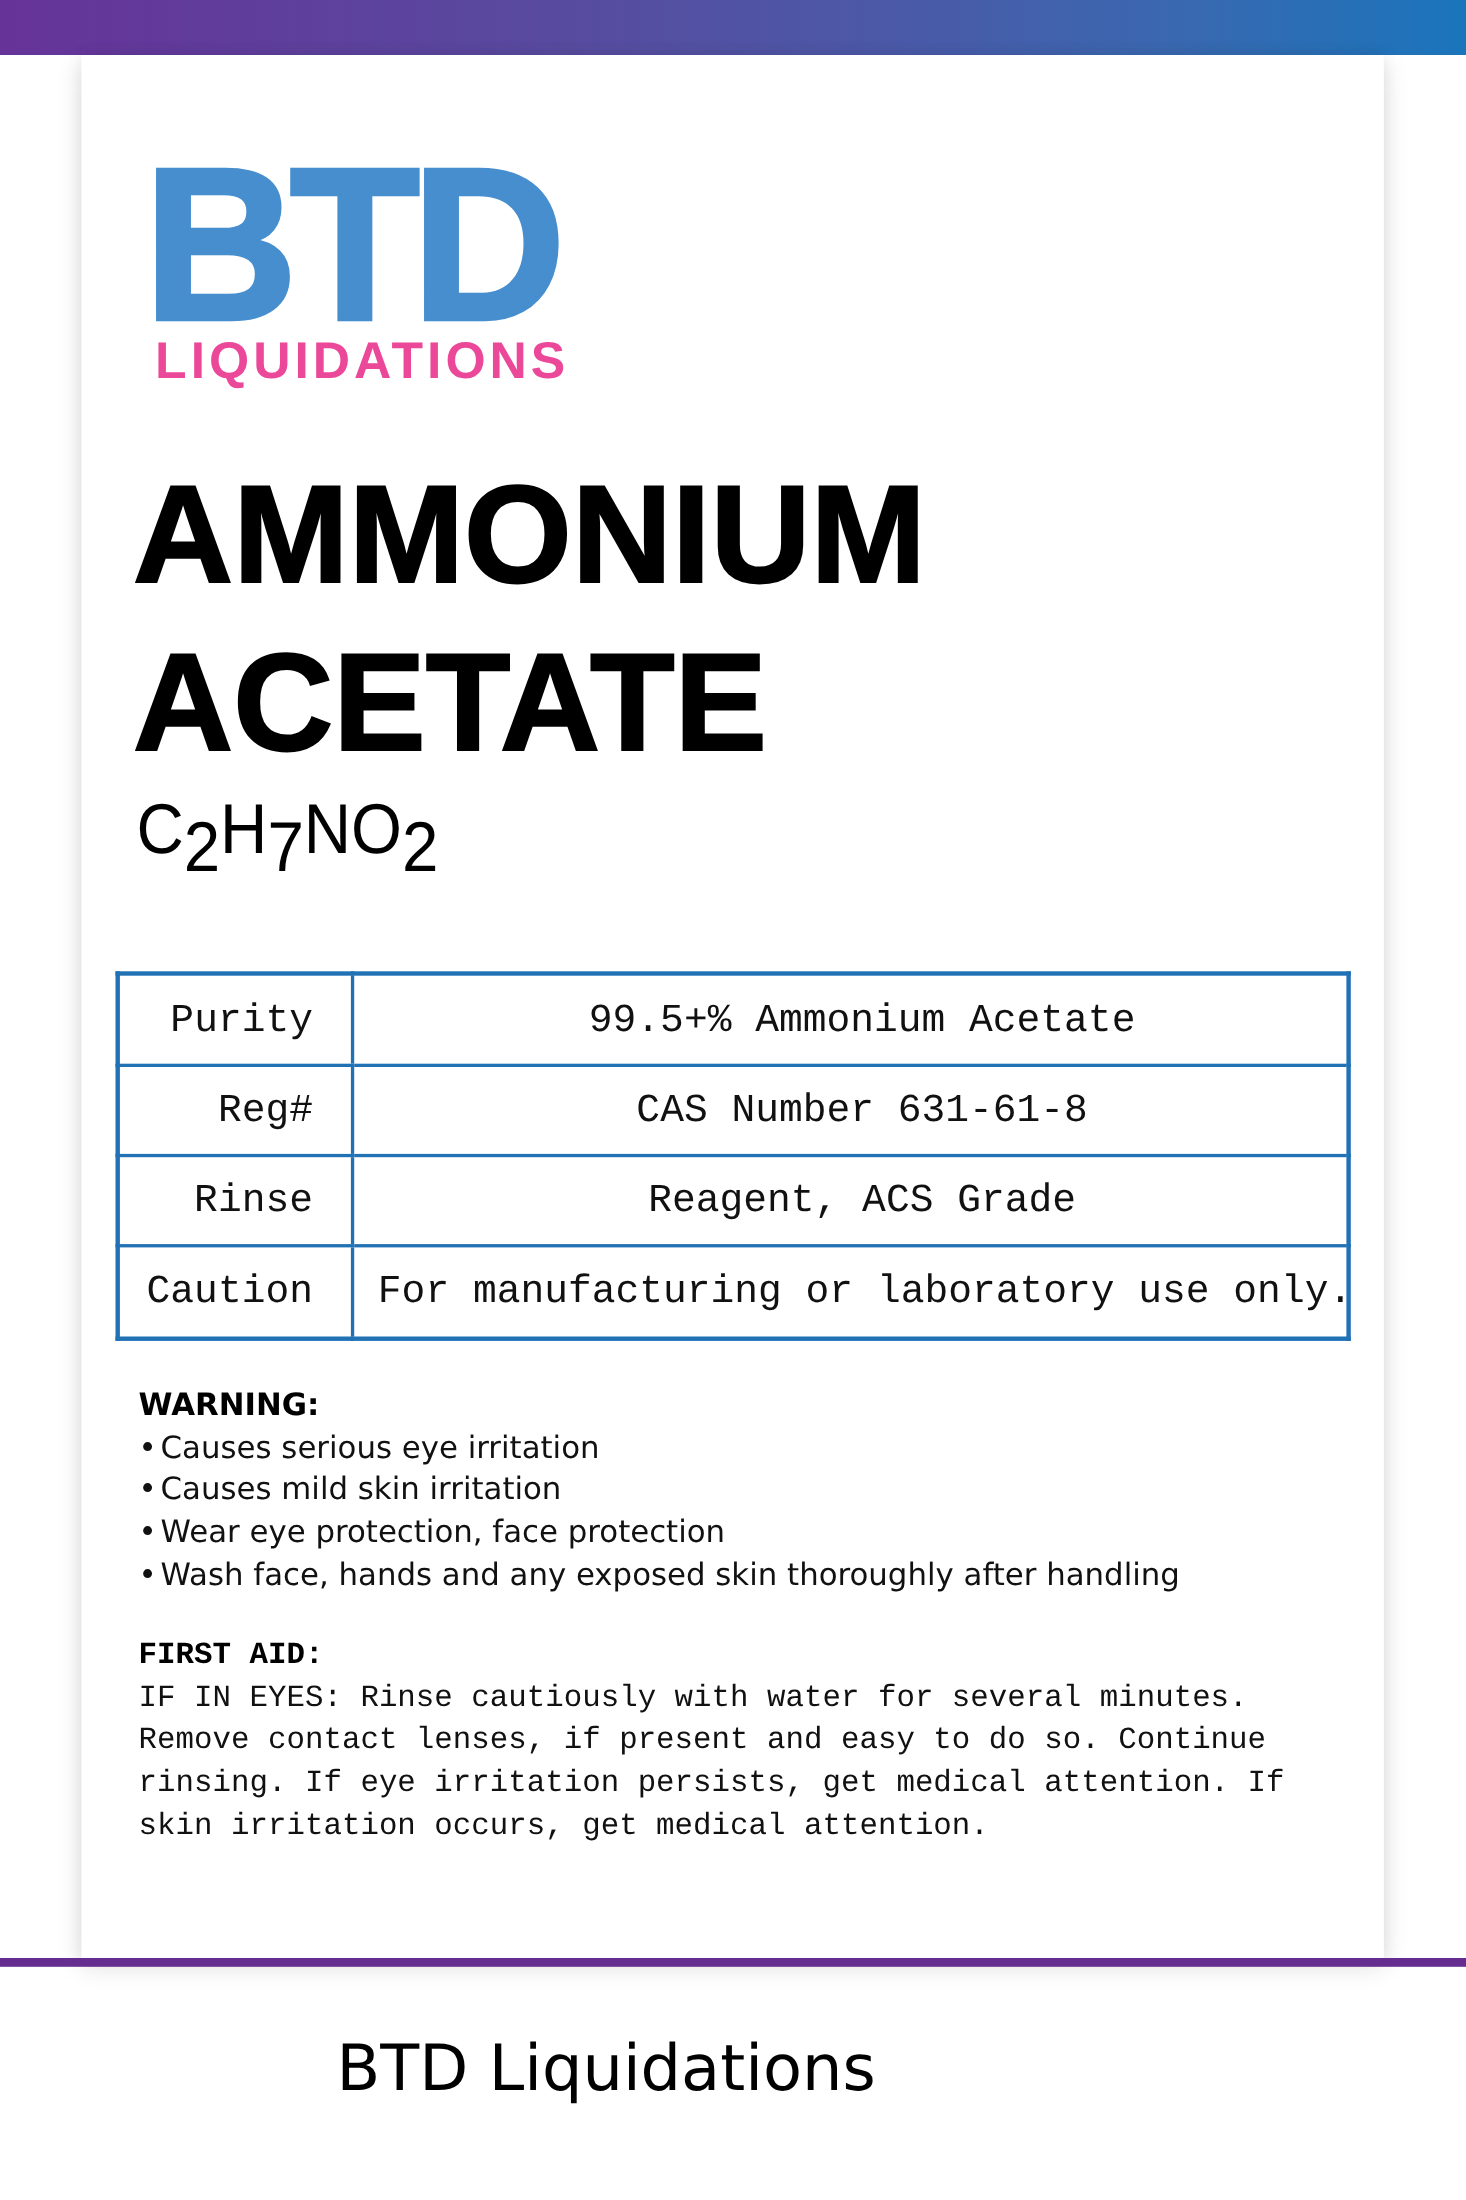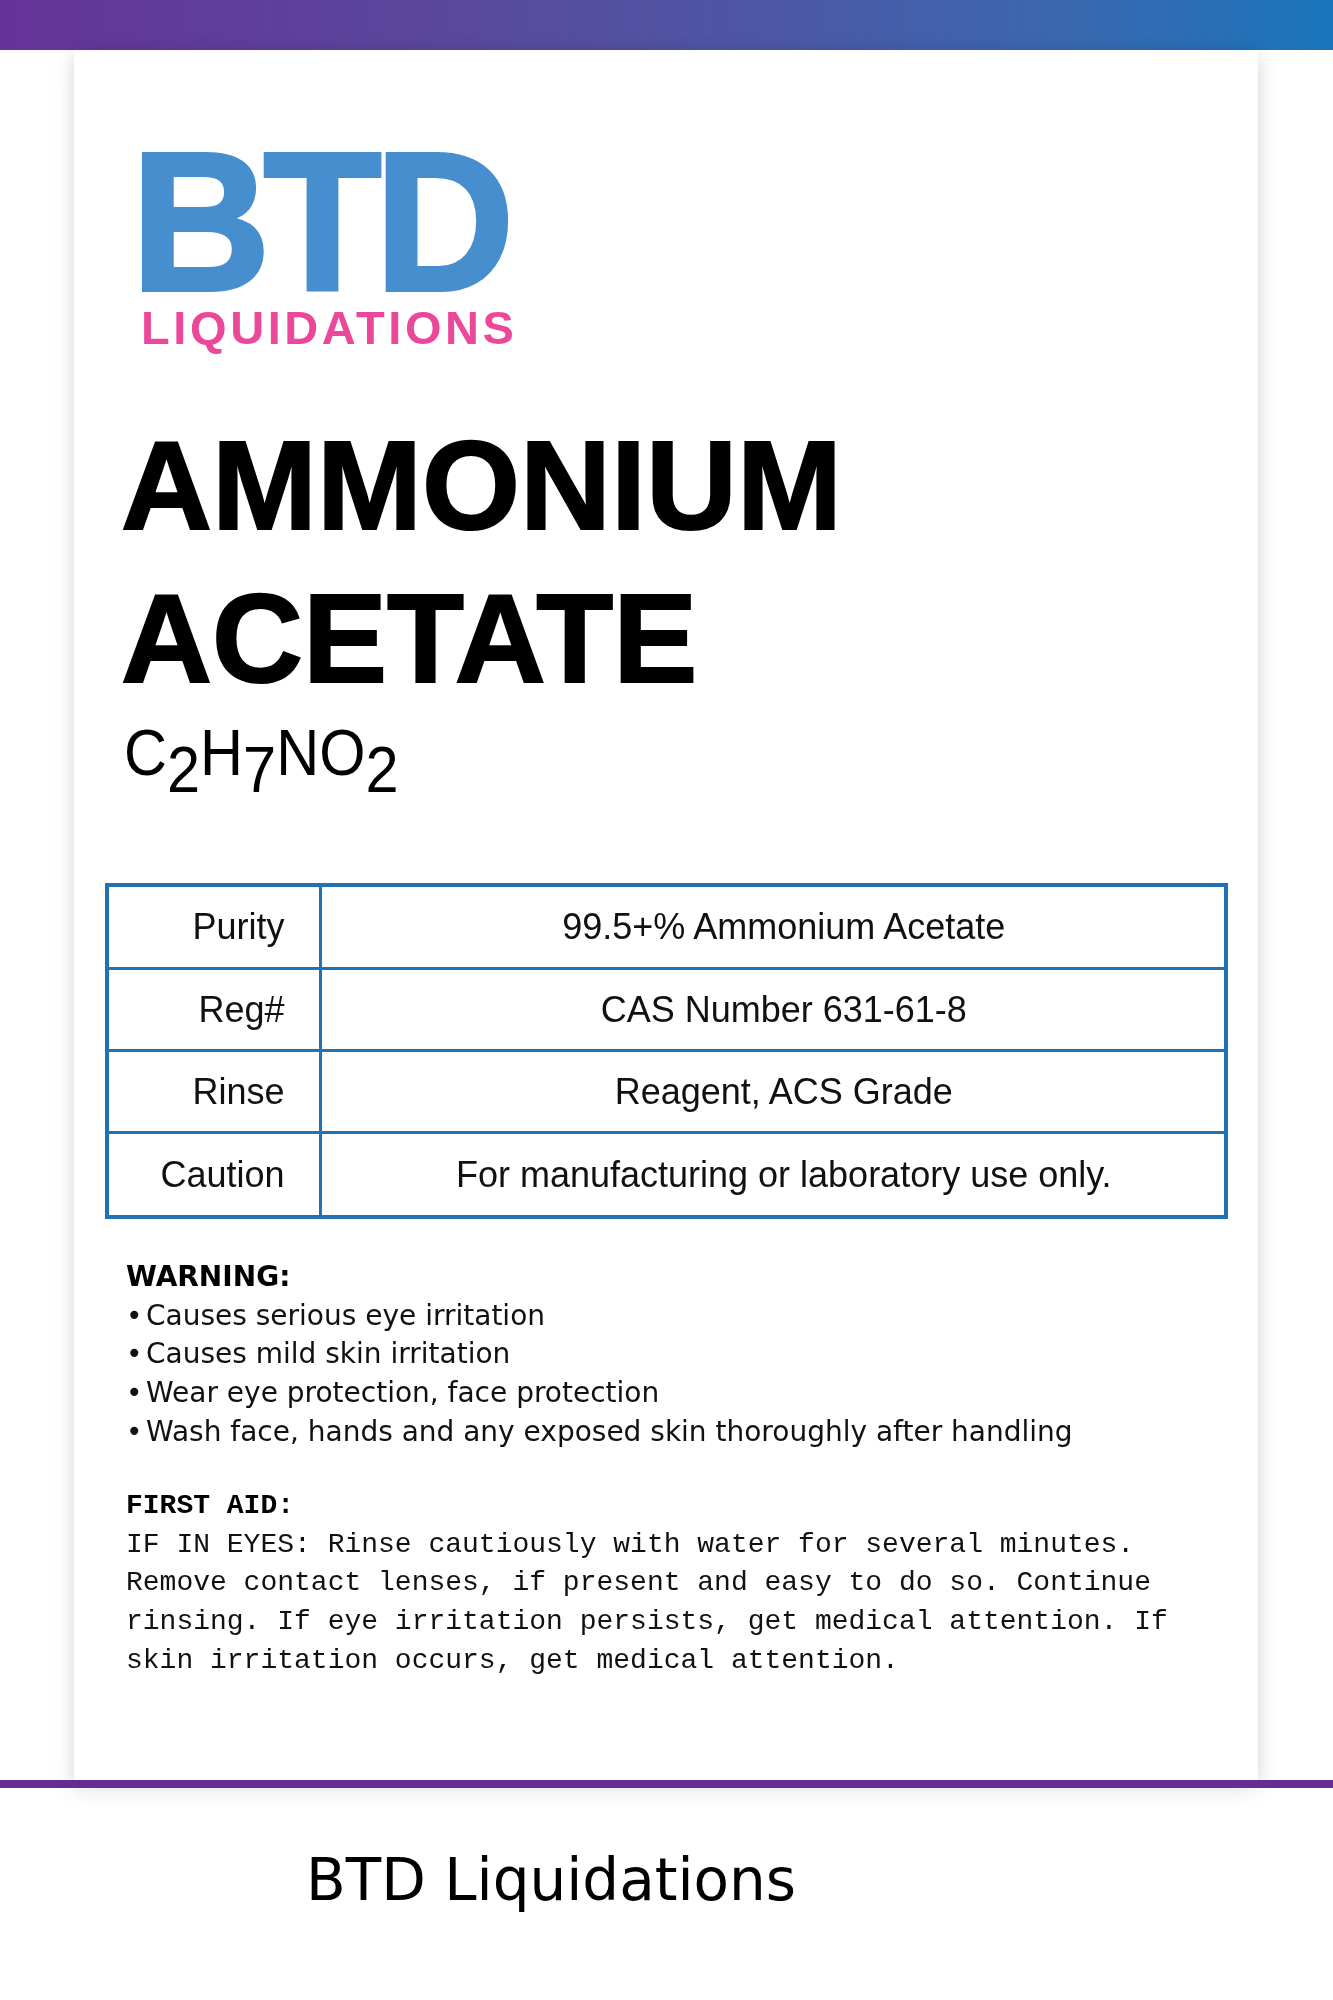--- a/index.html
+++ b/index.html
@@ -87,21 +87,21 @@
   .spec-table {
     position: absolute;
     left: 105px; top: 883px;
     width: 1123px;
     border-collapse: collapse;
     border: 4px solid #2171b5;
     table-layout: fixed;
   }
   .spec-table td {
     border: 3px solid #2171b5;
-    font-family: Liberation Sans, sans-serif;
+    font-family: Liberation Mono, monospace;
     font-weight: normal;
     font-size: 36px;
     color: #111;
     padding: 0;
     white-space: nowrap;
   }
   .spec-table td.key {
     width: 213px;
     text-align: right;
     padding-right: 34px;

